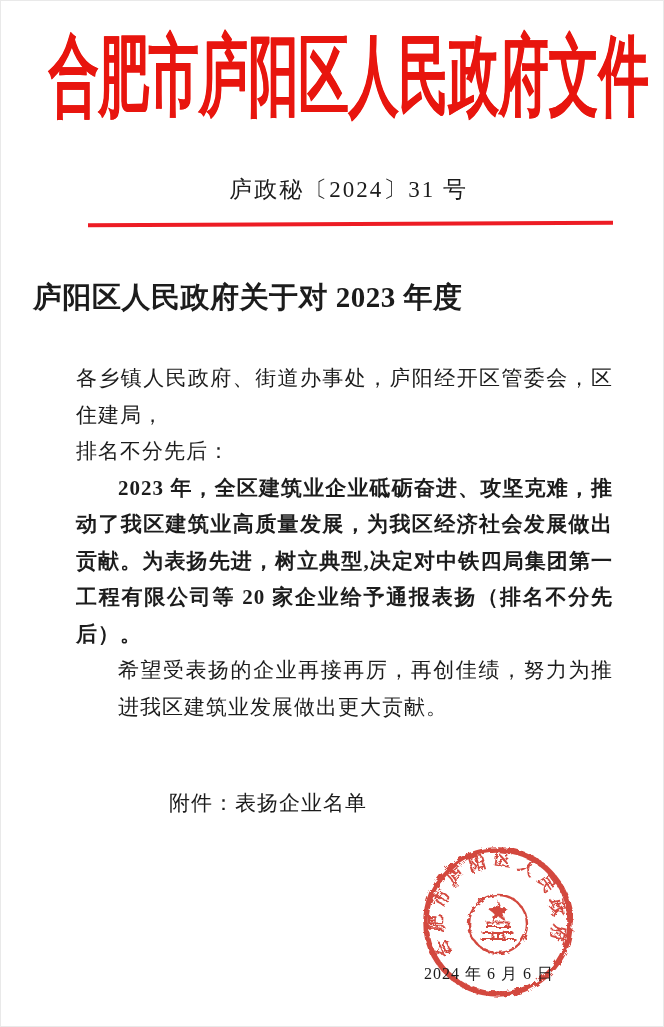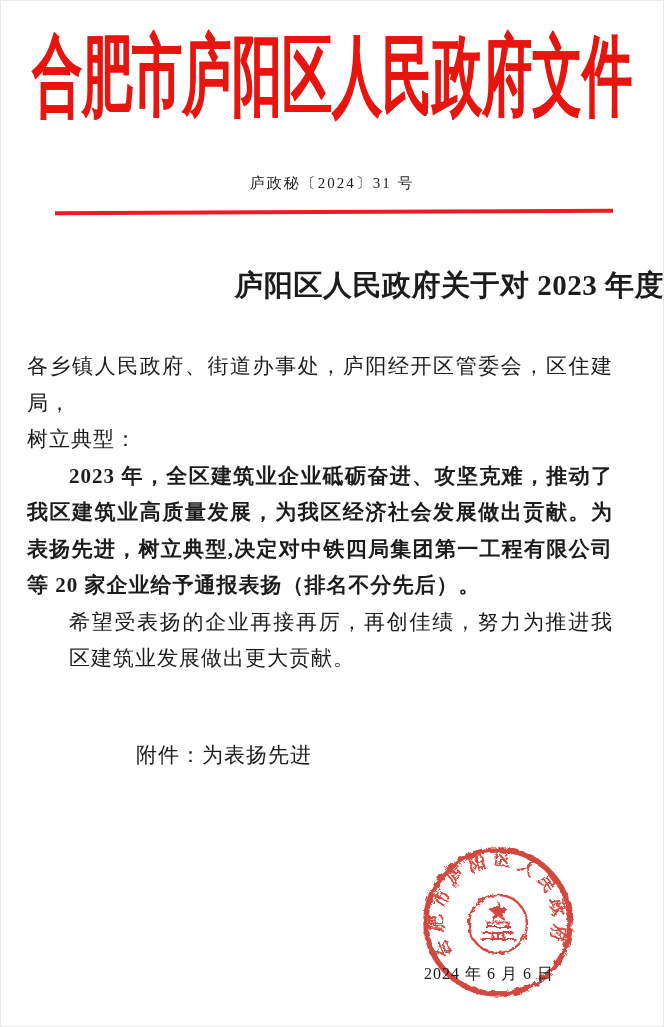--- a/index.html
+++ b/index.html
@@ -15,20 +15,21 @@
     width: 664px; height: 1027px;
     background: #f4f4f4;
     font-family: "Liberation Serif", "DejaVu Serif", serif;
   }
   .page {
     position: relative;
     width: 664px; height: 1027px;
     background: var(--paper);
     overflow: hidden;
     box-shadow: inset 0 0 0 1px #e9e9e9;
+    padding-left: 33px;
   }
 
   
   .masthead {
     margin-top: 24px;
     height: 104px;
     display: flex; align-items: center; justify-content: center;
   }
   .masthead-text {
     font-size: 50px;
@@ -38,47 +39,47 @@
     letter-spacing: 0px;
     transform: scaleY(1.76);
     transform-origin: center;
     text-shadow: 0.5px 0 0 var(--header-red);
   }
 
   
   .doc-number {
     margin-top: 46px;
     text-align: center;
-    font-size: 15px;
+    font-size: 23px;
     letter-spacing: 2px;
     color: var(--ink);
   }
 
   
   .red-rule {
     margin: 17px 51px 0 55px;
     height: 4px;
     background: var(--line-red);
     transform: rotate(-0.25deg);
   }
 
   
   .doc-title {
     margin-top: 50px;
-    text-align: right;
+    text-align: left;
     font-weight: bold;
     font-size: 29px;
     line-height: 42px;
     color: var(--ink);
     letter-spacing: 0.5px;
   }
 
   
   .doc-body {
-    margin: 42px 51px 0 27px;
+    margin: 42px 51px 0 43px;
     font-size: 21px;
     line-height: 36.5px;
     letter-spacing: 1px;
     text-align: justify;
     color: var(--ink);
   }
   .doc-body p { margin: 0; }
   .p-indent { text-indent: 2em; font-weight: bold; }
   .p-block-indent { margin-left: 2em !important; font-family: Liberation Serif, serif; }
 
@@ -119,27 +120,27 @@
   <div class="doc-number">庐政秘〔2024〕31 号</div>
 
   <div class="red-rule"></div>
 
   <div class="doc-title">
     <div>庐阳区人民政府关于对 2023 年度</div>
   </div>
 
   <div class="doc-body">
     <p>各乡镇人民政府、街道办事处，庐阳经开区管委会，区住建局，</p>
-    <p>树立典型：</p>
+    <p>排名不分先后：</p>
     <p class="p-indent">2023 年，全区建筑业企业砥砺奋进、攻坚克难，推动了我区建筑业高质量发展，为我区经济社会发展做出贡献。为表扬先进，树立典型,决定对中铁四局集团第一工程有限公司等 20 家企业给予通报表扬（排名不分先后）。</p>
     <p class="p-block-indent">希望受表扬的企业再接再厉，再创佳绩，努力为推进我区建筑业发展做出更大贡献。</p>
   </div>
 
   <div class="attachment">
-    <span class="att-inner">附件：为表扬先进</span>
+    <span class="att-inner">附件：表扬企业名单</span>
   </div>
 
   <svg class="seal" viewBox="0 0 158 166" xmlns="http://www.w3.org/2000/svg" aria-hidden="true">
     <defs>
       <filter id="rough" x="-15%" y="-15%" width="130%" height="130%">
         <feTurbulence type="fractalNoise" baseFrequency="0.18" numOctaves="3" seed="7" result="n"></feTurbulence>
         <feDisplacementMap in="SourceGraphic" in2="n" scale="5"></feDisplacementMap>
       </filter>
     </defs>
     <path id="sealArc" d="M 32.9 112.2 A 56 56 0 1 1 125.1 112.2" fill="none" stroke="none"></path>

